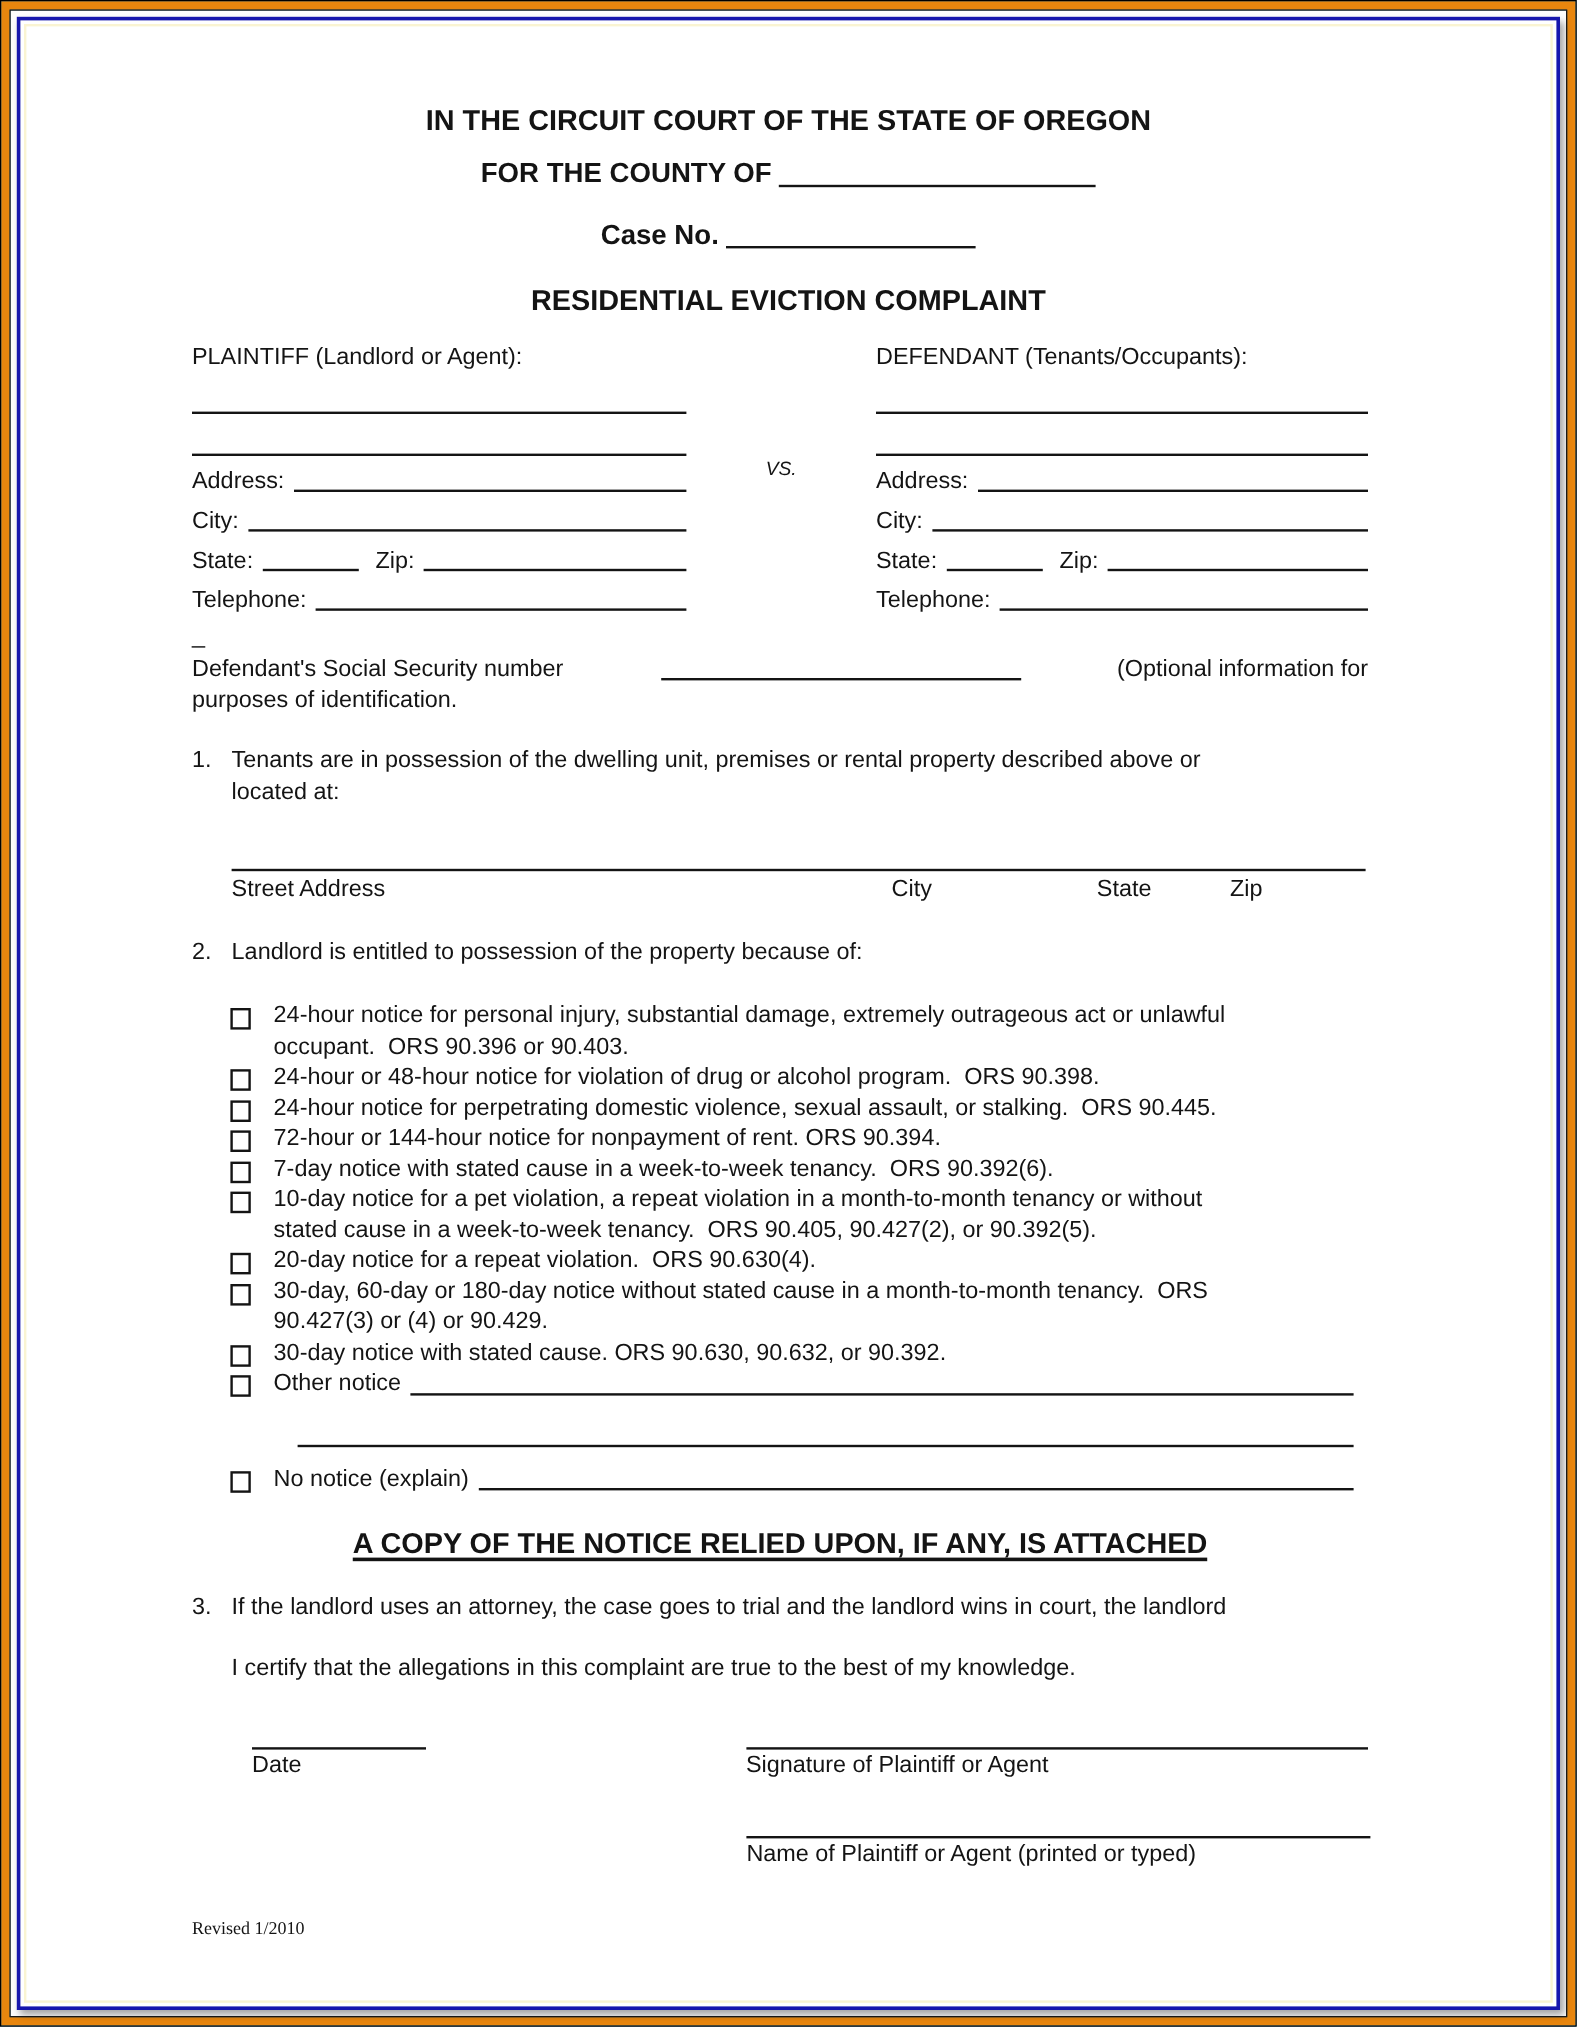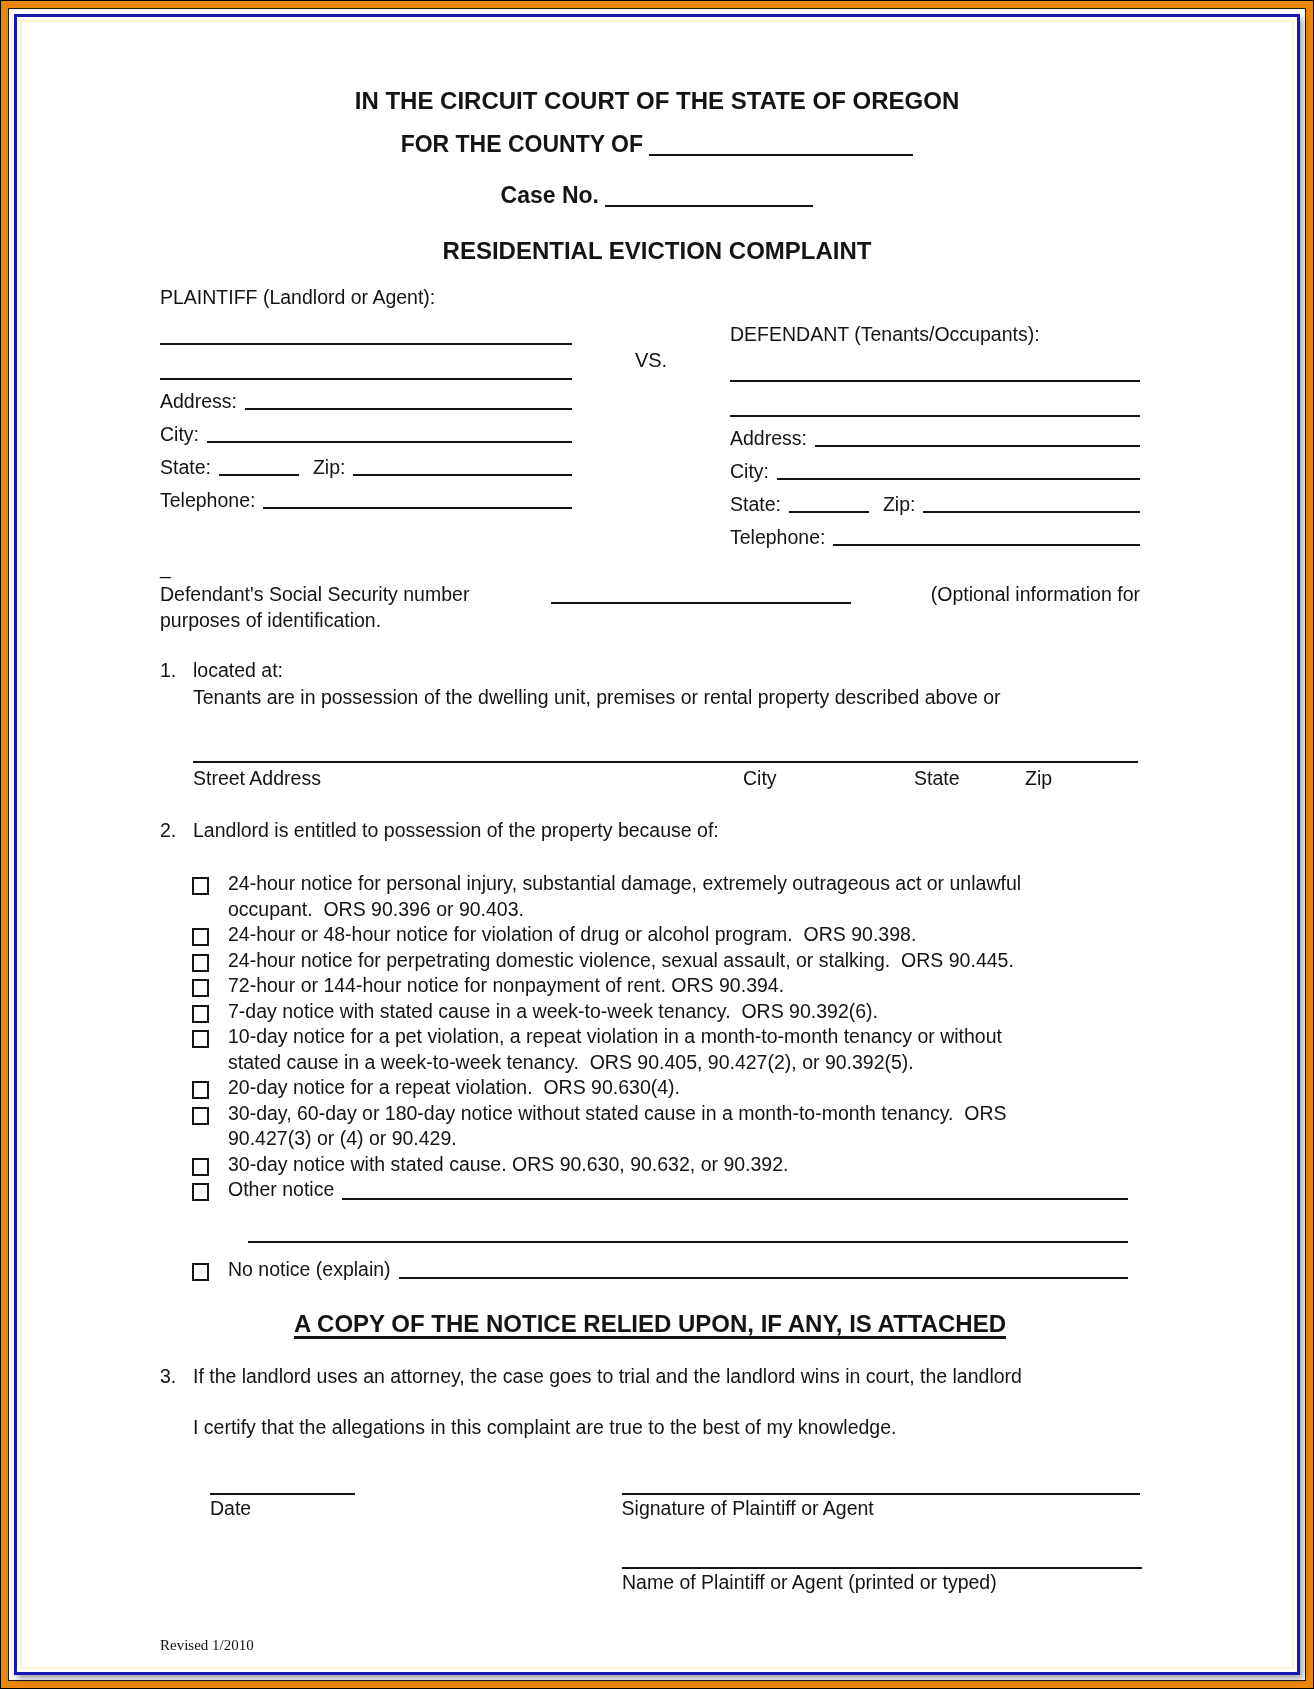--- a/index.html
+++ b/index.html
@@ -18,23 +18,23 @@
   
   .header{ text-align:center; padding-top:70px;}
   .h-title{font-weight:bold;font-size:24px;line-height:28px;}
   .h-county{font-weight:bold;font-size:23px;line-height:27px;margin-top:16px;}
   .h-case{font-weight:bold;font-size:23px;line-height:27px;margin-top:24px;}
   .h-main{font-weight:bold;font-size:24px;line-height:28px;margin-top:28px;}
   
   .content{padding:0 157px 0 143px;}
   .parties{display:flex;margin-top:20px;}
   .pcol{width:412px;}
-  .pcol.right{width:410px;margin-top:37px;}
+  .pcol.right{width:410px;}
   .pmid{flex:1 1 auto;text-align:center;}
-  .vs{margin-top:64px;font-size:20px;}
+  .vs{margin-top:98px;font-size:16px;font-style:italic;}
   .pcol .hdr{line-height:24px;}
   .rule{height:0;border-bottom:2px solid #141414;}
   .rule.r1{margin-top:34px;}
   .rule.r2{margin-top:33px;}
   .fieldrow{display:flex;align-items:flex-end;height:33px;line-height:23px;}
   .fieldrow .b{flex:1 1 auto;border-bottom:2px solid #141414;margin:0 0 3px 8px;min-height:2px;}
   .fieldrow .b.fixed{flex:0 0 80px;}
   .fieldrow .zip{margin-left:14px;}
   .stray{margin-top:6px;line-height:24px;}
   .ssn1{display:flex;align-items:flex-end;line-height:26px;margin-top:2px;justify-content:space-between;}
@@ -147,22 +147,22 @@
 
           <div class="ssn1">
             <span class="line" data-bind="ssn.label">Defendant's Social Security number</span>
             <span class="b"></span>
             <span class="line" data-bind="ssn.suffix">(Optional information for</span>
           </div>
           <div class="ssn2 line" data-bind="ssn.line2">purposes of identification.</div>
 
           <div class="numitem item1">
             <span class="num line" data-bind="item1.number">1.</span>
+            <div class="line" data-bind="item1.line1">Tenants are in possession of the dwelling unit, premises or rental property described above or</div>
             <div class="line" data-bind="item1.line2">located at:</div>
-            <div class="line" data-bind="item1.line1">Tenants are in possession of the dwelling unit, premises or rental property described above or</div>
           </div>
 
           <div class="street-rule"></div>
           <div class="street-labels">
             <span class="sl-street line" data-bind="item1.labels.street">Street Address</span>
             <span class="sl-city line" data-bind="item1.labels.city">City</span>
             <span class="sl-state line" data-bind="item1.labels.state">State</span>
             <span class="sl-zip line" data-bind="item1.labels.zip">Zip</span>
           </div>
 

